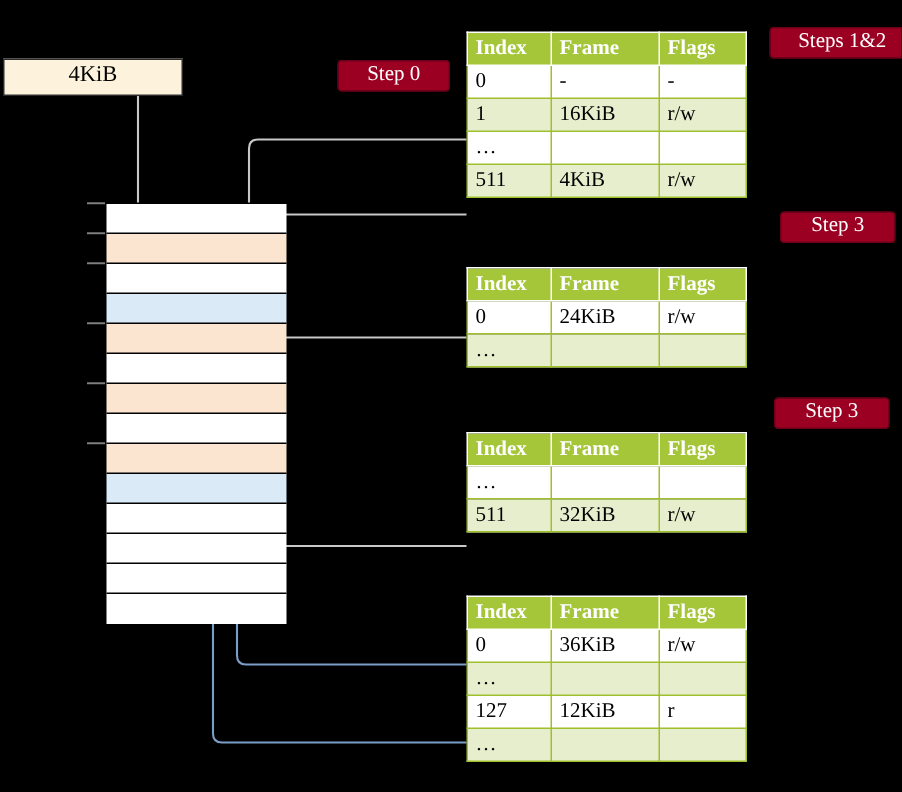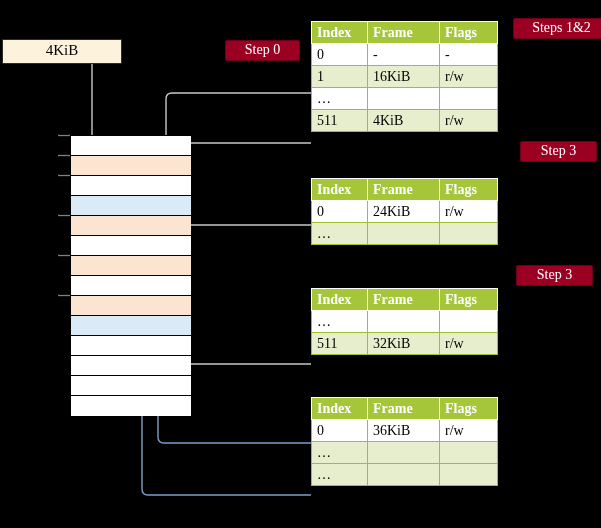--- a/index.html
+++ b/index.html
@@ -203,20 +203,25 @@
           <tr class="plain">
             <td class="c-idx">0</td>
             <td class="c-frm">36KiB</td>
             <td class="c-flg">r/w</td>
           </tr>
           <tr class="alt">
             <td class="c-idx">…</td>
             <td class="c-frm"></td>
             <td class="c-flg"></td>
           </tr>
+          <tr class="plain">
+            <td class="c-idx">127</td>
+            <td class="c-frm">12KiB</td>
+            <td class="c-flg">r</td>
+          </tr>
           <tr class="alt">
             <td class="c-idx">…</td>
             <td class="c-frm"></td>
             <td class="c-flg"></td>
           </tr>
         </tbody>
       </table>
     </div>
 
 </div>

